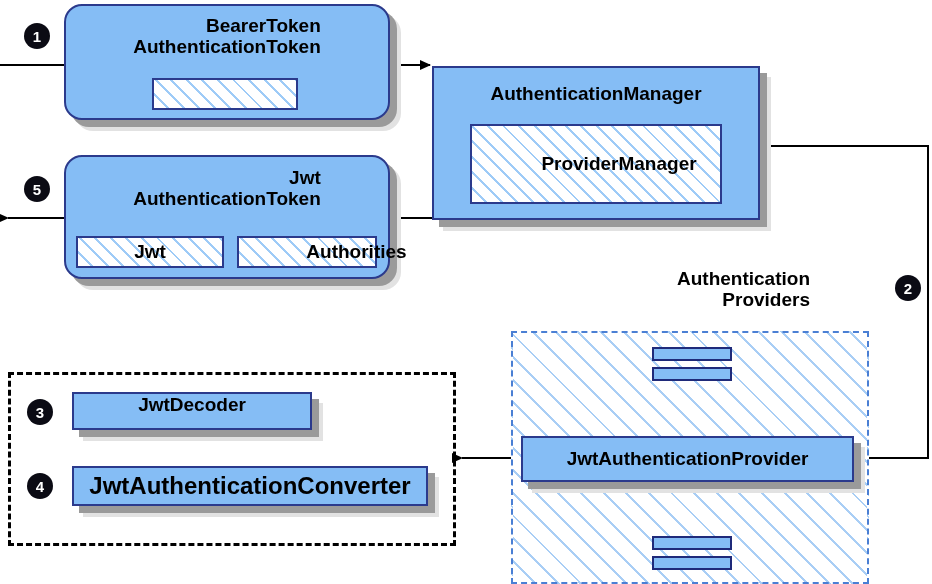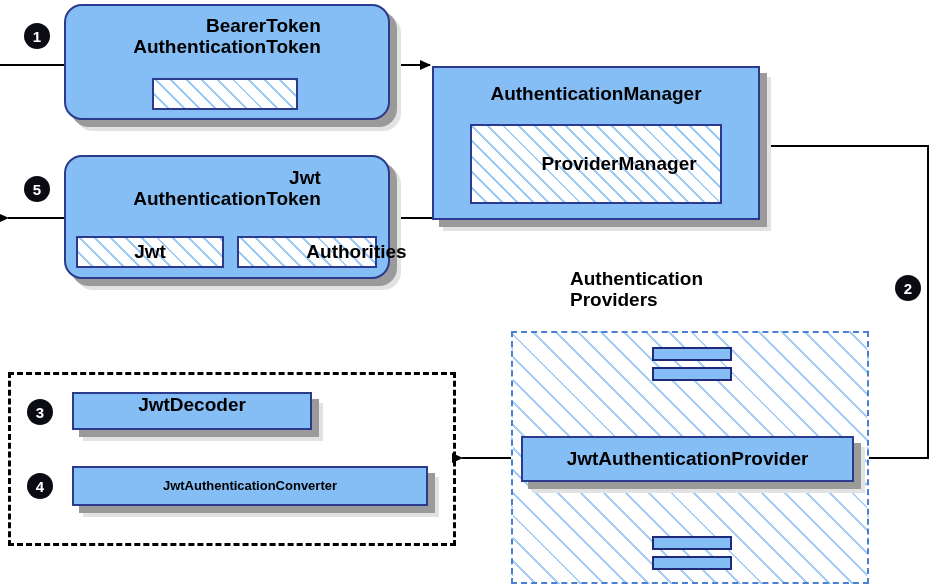--- a/index.html
+++ b/index.html
@@ -84,21 +84,21 @@
     position:absolute;
     background:#85BDF5;
     border:2px solid #1F2A7A;
     box-sizing:border-box;
   }
 
   svg.wires{position:absolute;left:0;top:0;width:932px;height:584px;
             overflow:visible;pointer-events:none;}
 
   .ap-caption{
-    position:absolute;font-weight:bold;color:#000;text-align:left;
+    position:absolute;font-weight:bold;color:#000;text-align:right;
     line-height:1.12;white-space:pre-line;
   }
 </style>
 </head>
 <body>
 
 <div id="canvas">
 
   <svg class="wires" viewBox="0 0 932 584" xmlns="http://www.w3.org/2000/svg">
     <defs>
@@ -168,16 +168,16 @@
   <div class="thin-bar" style="left:652px;top:536px;width:80px;height:14px;"></div>
   <div class="thin-bar" style="left:652px;top:556px;width:80px;height:14px;"></div>
 
   <div class="dashed-black" style="left:8px;top:372px;width:448px;height:174px;"></div>
 
   <div class="node sq-box" style="left:72px;top:392px;width:240px;height:38px;"></div>
   <div class="label" style="left:72px;top:392px;width:240px;height:26px;font-size:19px;">JwtDecoder</div>
   <div class="badge" style="left:28px;top:400px;">3</div>
 
   <div class="node sq-box" style="left:72px;top:466px;width:356px;height:40px;"></div>
-  <div class="label" style="left:72px;top:466px;width:356px;height:40px;font-size:13px;">JwtAuthenticationConverter</div>
+  <div class="label" style="left:72px;top:466px;width:356px;height:40px;font-size:24px;">JwtAuthenticationConverter</div>
   <div class="badge" style="left:28px;top:474px;">4</div>
 
 </div>
 
 </body></html>

